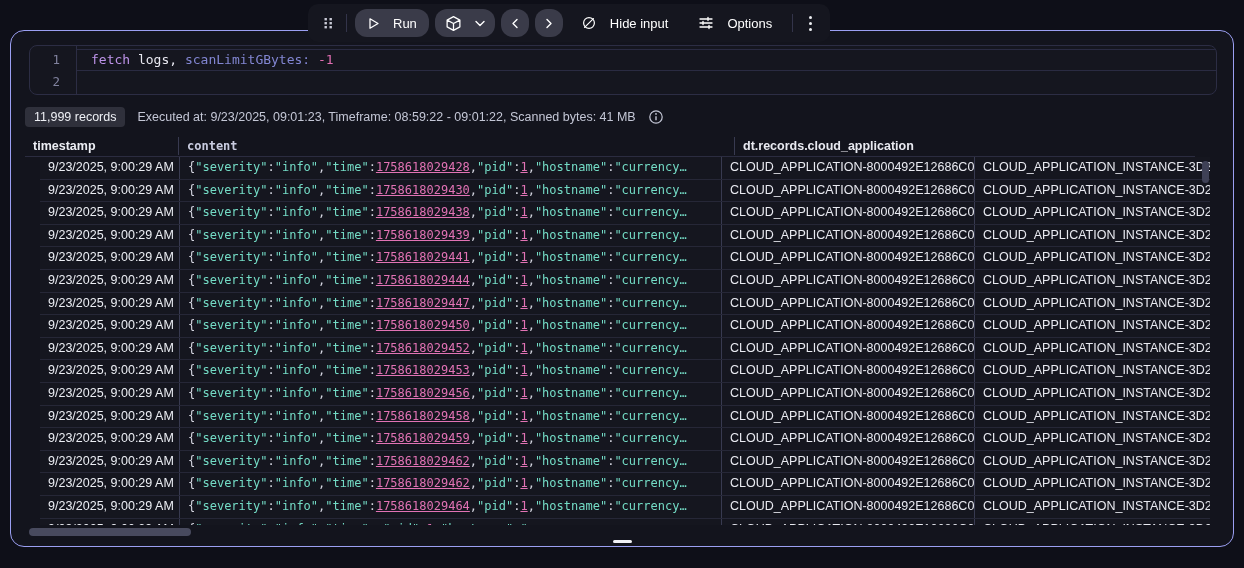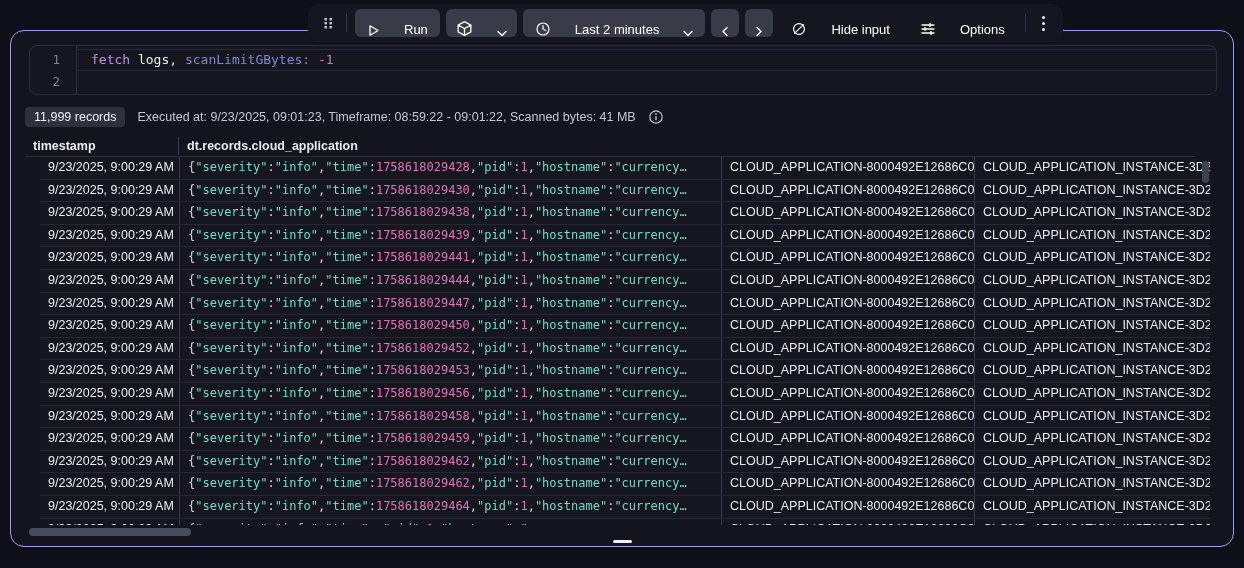--- a/index.html
+++ b/index.html
@@ -22,23 +22,23 @@
   .toolbar{
     position:absolute; left:308px; top:4px; height:38px;
     background:#15161f;
     border-radius:10px;
     display:flex; align-items:center; gap:6px;
     padding:0 10px;
     z-index:5;
   }
   .tb-sep{ width:1px; height:18px; background:#33344a; margin:0 2px; }
   .tb-btn{
-    display:flex; align-items:flex-end; gap:24px;
+    display:flex; align-items:center; gap:13px;
     height:28px; padding:0 12px;
-    background:#3a3b49; border-radius:6px;
+    background:#3a3b49; border-radius:12px;
     color:#ffffff; font-size:13px; cursor:pointer; border:none;
     white-space:nowrap;
   }
   .tb-btn.ghost{ background:transparent; }
   .tb-btn.square{ padding:0 10px; }
   .drag-handle{ display:flex; align-items:center; padding:0 4px; cursor:grab; }
   .kebab{ display:flex; flex-direction:column; gap:3px; padding:0 8px; cursor:pointer; }
   .kebab i{ width:3px; height:3px; border-radius:50%; background:#eceef2; }
   .icon{ display:inline-flex; align-items:center; }
   
@@ -88,21 +88,21 @@
     display:flex; height:22.6px; background:#15161f;
     border-bottom:1px solid #262737;
   }
   .td{ padding:0 8px; line-height:21px; white-space:nowrap; overflow:hidden; }
   .td + .td{ border-left:1px solid #383a50; }
   .col-ts{ width:139px; color:#eceef4; }
   .col-content{ width:542px; font-family:"DejaVu Sans Mono", monospace; font-size:12px; }
   .col-app{ width:253px; color:#e9eaf1; }
   .col-inst{ width:236px; color:#e9eaf1; }
   .j-s{ color:#74dcc6; }
-  .j-n{ color:#e273b5; }
+  .j-n{ color:#e273b5;text-decoration:underline; }
   .j-p{ color:#d6d7e2; }
   .vthumb{
     position:absolute; right:0px; top:26px; width:7px; height:22px;
     border-radius:4px; background:#3f4156; cursor:pointer;
   }
   .hscroll{ position:relative; width:1170px; height:8px; margin-top:3px; }
   .hthumb{
     position:absolute; left:4px; top:0; width:162px; height:8px;
     border-radius:4px; background:#484a5e; cursor:pointer;
   }
@@ -136,20 +136,21 @@
           <circle cx="8" cy="8" r="6.2" fill="none" stroke="#c4c7d6" stroke-width="1.2"></circle>
           <line x1="8" y1="7.2" x2="8" y2="11.2" stroke="#c4c7d6" stroke-width="1.4"></line>
           <circle cx="8" cy="4.9" r="0.9" fill="#c4c7d6"></circle>
         </svg>
     </span>
   </div>
 
   <div class="table">
     <div class="thead">
       <div class="th col-ts">timestamp</div>
+      <div class="th col-content">content</div>
       <div class="th col-app">dt.records.cloud_application</div>
     </div>
     <div class="tbody" id="tbody">
         <div class="tr">
           <div class="td col-ts">9/23/2025, 9:00:29 AM</div>
           <div class="td col-content"><span class="j-p">{</span><span class="j-s">"severity"</span><span class="j-p">:</span><span class="j-s">"info"</span><span class="j-p">,</span><span class="j-s">"time"</span><span class="j-p">:</span><span class="j-n">1758618029428</span><span class="j-p">,</span><span class="j-s">"pid"</span><span class="j-p">:</span><span class="j-n">1</span><span class="j-p">,</span><span class="j-s">"hostname"</span><span class="j-p">:</span><span class="j-s">"currency…</span></div>
           <div class="td col-app">CLOUD_APPLICATION-8000492E12686C00</div>
           <div class="td col-inst">CLOUD_APPLICATION_INSTANCE-3D2A0D</div>
         </div>
         <div class="tr">
@@ -284,34 +285,20 @@
       <svg width="17" height="17" viewBox="0 0 16 16">
           <path d="M8 1.5 L14 4.8 V11.2 L8 14.5 L2 11.2 V4.8 Z M2 4.8 L8 8 L14 4.8 M8 8 V14.5" fill="none" stroke="#ffffff" stroke-width="1.2" stroke-linejoin="round"></path>
         </svg>
     </span>
     <span class="icon">
       <svg width="10" height="7" viewBox="0 0 10 7">
           <polyline points="1,1.5 5,5.5 9,1.5" fill="none" stroke="#ffffff" stroke-width="1.4" stroke-linecap="round" stroke-linejoin="round"></polyline>
         </svg>
     </span>
   </button>
-  <button class="tb-btn">
-    <span class="icon">
-      <svg width="16" height="16" viewBox="0 0 16 16">
-          <circle cx="8" cy="8" r="6" fill="none" stroke="#ffffff" stroke-width="1.2"></circle>
-          <path d="M8 4.5 V8 L10.7 9.6" fill="none" stroke="#ffffff" stroke-width="1.2" stroke-linecap="round"></path>
-        </svg>
-    </span>
-    <span>Last 2 minutes</span>
-    <span class="icon">
-      <svg width="10" height="7" viewBox="0 0 10 7">
-          <polyline points="1,1.5 5,5.5 9,1.5" fill="none" stroke="#ffffff" stroke-width="1.4" stroke-linecap="round" stroke-linejoin="round"></polyline>
-        </svg>
-    </span>
-  </button>
   <button class="tb-btn square">
     <span class="icon">
       <svg width="8" height="11" viewBox="0 0 8 11">
           <polyline points="6,1.5 2,5.5 6,9.5" fill="none" stroke="#ffffff" stroke-width="1.4" stroke-linecap="round" stroke-linejoin="round"></polyline>
         </svg>
     </span>
   </button>
   <button class="tb-btn square">
     <span class="icon">
       <svg width="8" height="11" viewBox="0 0 8 11">

